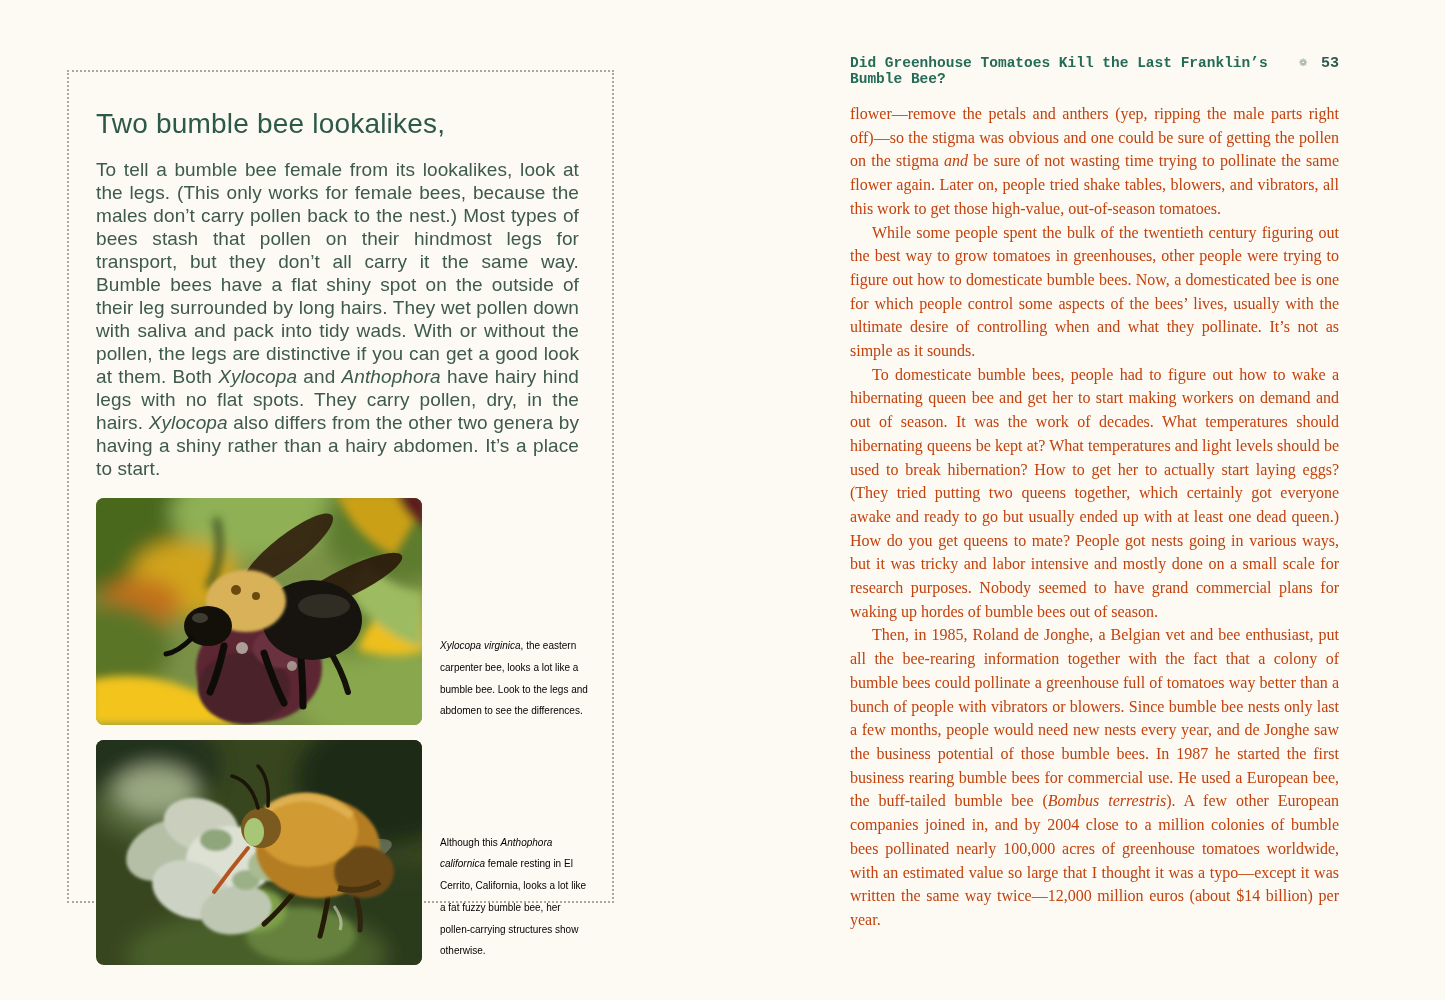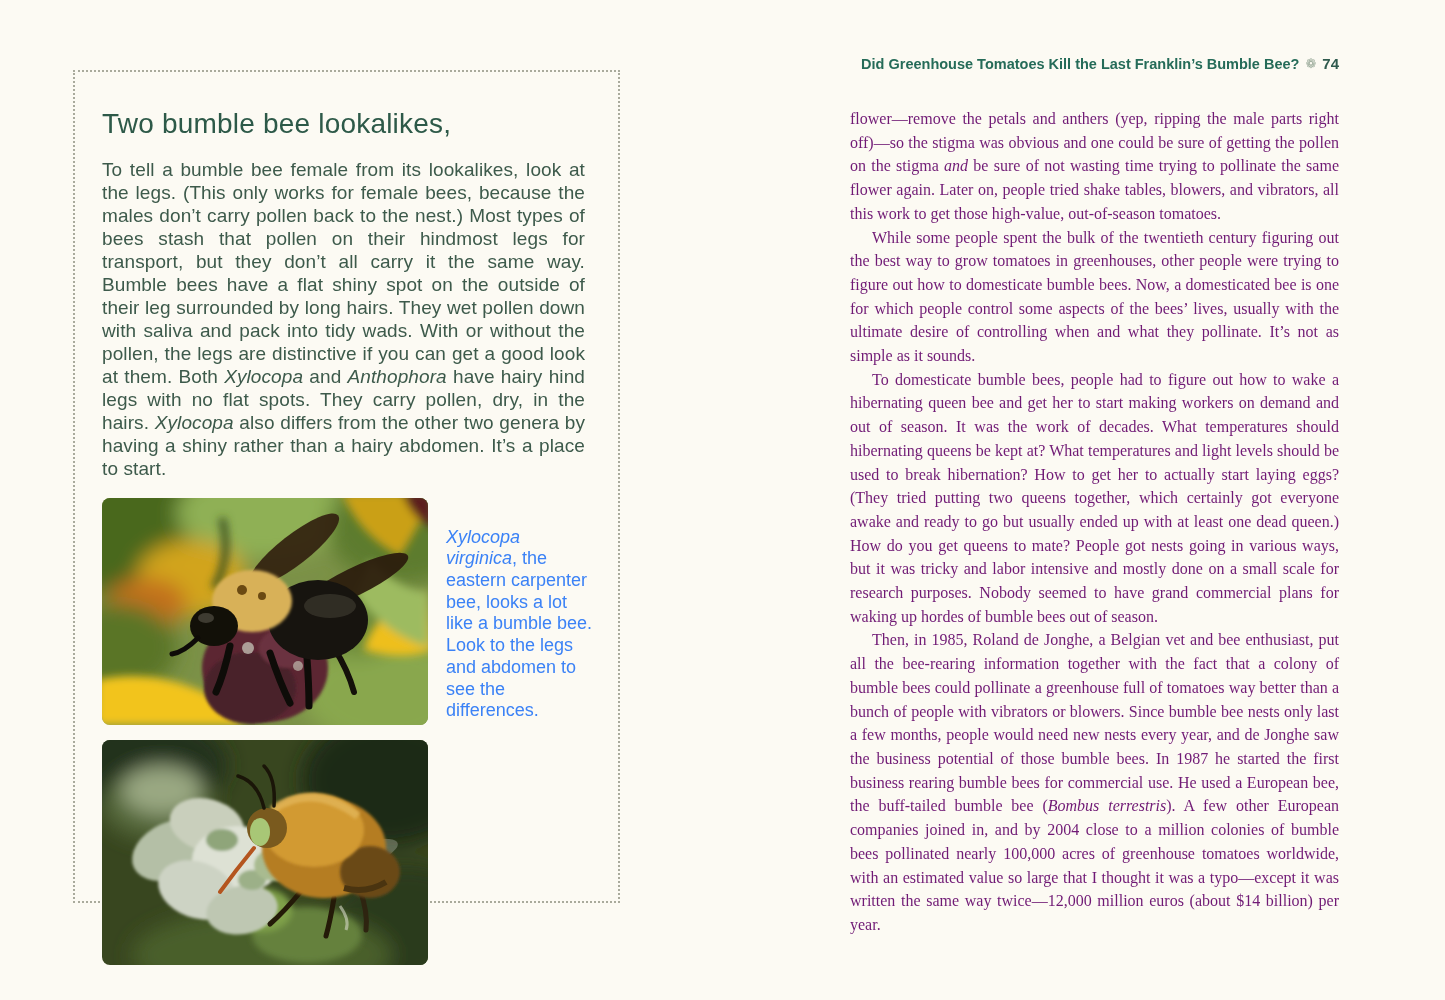--- a/index.html
+++ b/index.html
@@ -1,40 +1,40 @@
 <!DOCTYPE html>
 <html><head>
 <meta charset="utf-8">
 <style>
   html,body{margin:0;padding:0;background:#fdfbf5;}
   .canvas{position:relative;width:1445px;height:1000px;background:#fcfaf3;overflow:hidden;
           font-family:"Liberation Sans",sans-serif;}
 
   
-  .lookalikes-box{position:absolute;left:73px;top:70px;width:547px;height:833px;box-sizing:border-box;
+  .lookalikes-box{position:absolute;left:67px;top:70px;width:547px;height:833px;box-sizing:border-box;
 etc                  background:#eef0d8;border:2px dotted #a9aa9c;padding:30px 16px 0 27px;}
   .box-title{margin:4px 0 0 0;font-weight:400;font-size:28px;line-height:35px;color:#2d5948;letter-spacing:.2px;}
   .box-title i{font-style:italic;}
   .box-body{margin:17px 0 0 0;width:483px;font-size:19px;line-height:23px;color:#3d5a4b;
             text-align:justify;letter-spacing:.1px;}
   .box-body i{font-style:italic;}
   .photo-row{display:flex;gap:18px;margin-top:18px;}
   .photo{margin:0;flex:none;width:326px;border-radius:8px;overflow:hidden;line-height:0;}
   .photo svg{display:block;}
-  .caption{width:150px;font-size:18px;line-height:21.7px;color:#3b82f6;align-self:flex-end;padding-bottom:3px;}
+  .caption{width:150px;font-size:10px;line-height:21.7px;color:#000000;align-self:flex-end;padding-bottom:3px;}
   .caption i{font-style:italic;}
 
   
   .right-page{position:absolute;left:850px;top:55px;width:489px;}
-  .running-head{display:flex;justify-content:flex-end;align-items:baseline;gap:6px;
-                font-size:14.5px;font-weight:bold;color:#256b58;}
+  .running-head{display:flex;justify-content:flex-end;align-items:baseline;gap:14px;
+                font-size:14.5px;font-weight:bold;color:#256b58;font-family:Liberation Mono, monospace;}
   .rh-orn{font-weight:400;font-size:13px;color:#96a796;position:relative;top:-1px;}
   .rh-num{color:#2f5a4e;font-size:15px;}
-  .body-text{margin-top:35px;font-family:"Liberation Serif",serif;font-size:16px;line-height:23.7px;
-             color:#701a75;text-align:justify;}
+  .body-text{margin-top:15px;font-family:"Liberation Serif",serif;font-size:16px;line-height:23.7px;
+             color:#c2410c;text-align:justify;}
   .para{margin:0;text-indent:22px;}
   .para.no-indent{text-indent:0;}
   .para i{font-style:italic;}
 </style>
 </head>
 <body>
 
 <div class="canvas">
 
   <section class="lookalikes-box">
@@ -150,28 +150,29 @@
             <path d="M170,70 q40,-28 86,6" stroke="#e2b558" stroke-width="8" fill="none" opacity="0.8" filter="url(#qb1)"></path>
             <circle cx="165" cy="88" r="20" fill="#7a5a1e"></circle>
             <ellipse cx="158" cy="92" rx="10" ry="14" fill="#a8c776"></ellipse>
             <path d="M162,68 q-6,-26 -26,-32" stroke="#1a1508" stroke-width="3.5" fill="none" stroke-linecap="round"></path>
             <path d="M172,66 q2,-28 -10,-40" stroke="#1a1508" stroke-width="3.5" fill="none" stroke-linecap="round"></path>
             <path d="M152,108 q-18,22 -34,44" stroke="#b4551f" stroke-width="4" fill="none" stroke-linecap="round"></path>
             <path d="M238,166 q10,14 6,24" stroke="#d7d8c8" stroke-width="3" fill="none" opacity="0.6"></path>
           </g>
         </svg>
       </figure>
+      <figcaption class="caption">Although this <i>Anthophora californica</i> female resting in El Cerrito, California, looks a lot like a fat fuzzy bumble bee, her pollen-carrying structures show otherwise.</figcaption>
     </div>
   </section>
 
   <section class="right-page">
     <header class="running-head">
       <span class="rh-title">Did Greenhouse Tomatoes Kill the Last Franklin’s Bumble Bee?</span>
       <span class="rh-orn">❁</span>
-      <span class="rh-num">74</span>
+      <span class="rh-num">53</span>
     </header>
 
     <div class="body-text">
       <p class="para no-indent">flower—remove the petals and anthers (yep, ripping the male parts right off)—so the stigma was obvious and one could be sure of getting the pollen on the stigma <i>and</i> be sure of not wasting time trying to pollinate the same flower again. Later on, people tried shake tables, blowers, and vibrators, all this work to get those high-value, out-of-season tomatoes.</p>
       <p class="para">While some people spent the bulk of the twentieth century figuring out the best way to grow tomatoes in greenhouses, other people were trying to figure out how to domesticate bumble bees. Now, a domesticated bee is one for which people control some aspects of the bees’ lives, usually with the ultimate desire of controlling when and what they pollinate. It’s not as simple as it sounds.</p>
       <p class="para">To domesticate bumble bees, people had to figure out how to wake a hibernating queen bee and get her to start making workers on demand and out of season. It was the work of decades. What temperatures should hibernating queens be kept at? What temperatures and light levels should be used to break hibernation? How to get her to actually start laying eggs? (They tried putting two queens together, which certainly got everyone awake and ready to go but usually ended up with at least one dead queen.) How do you get queens to mate? People got nests going in various ways, but it was tricky and labor intensive and mostly done on a small scale for research purposes. Nobody seemed to have grand commercial plans for waking up hordes of bumble bees out of season.</p>
       <p class="para">Then, in 1985, Roland de Jonghe, a Belgian vet and bee enthusiast, put all the bee-rearing information together with the fact that a colony of bumble bees could pollinate a greenhouse full of tomatoes way better than a bunch of people with vibrators or blowers. Since bumble bee nests only last a few months, people would need new nests every year, and de Jonghe saw the business potential of those bumble bees. In 1987 he started the first business rearing bumble bees for commercial use. He used a European bee, the buff-tailed bumble bee (<i>Bombus terrestris</i>). A few other European companies joined in, and by 2004 close to a million colonies of bumble bees pollinated nearly 100,000 acres of greenhouse tomatoes worldwide, with an estimated value so large that I thought it was a typo—except it was written the same way twice—12,000 million euros (about $14 billion) per year.</p>
     </div>
   </section>
 

